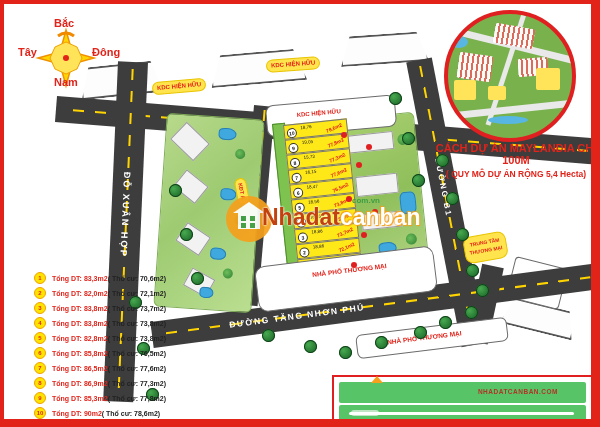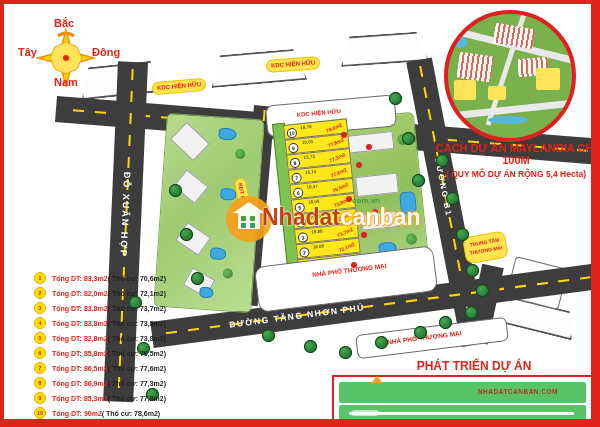--- a/index.html
+++ b/index.html
@@ -324,21 +324,20 @@
       <div class="lrow" style="top: 120px;">
         <span class="lnum">9</span>
         <span class="ltext"><span class="red">Tổng DT: 85,3m2</span><span class="blk">( Thổ cư: 77,8m2)</span></span>
       </div>
       <div class="lrow" style="top: 135px;">
         <span class="lnum">10</span>
         <span class="ltext"><span class="red">Tổng DT: 90m2</span><span class="blk">( Thổ cư: 78,6m2)</span></span>
       </div>
     </div>
 
-  <div id="dev-title">PHÁT TRIỂN DỰ ÁN</div>
   <div id="dev-box">
     <div class="gbar" style="top:5px;height:21px;">
       <div id="dev-tri"></div>
       <div id="bar1-text">NHADATCANBAN.COM</div>
     </div>
     <div class="gbar" style="top:28px;height:17px;">
       <div id="bar2-smudge"></div>
       <div id="bar2-line"></div>
     </div>
   </div>

